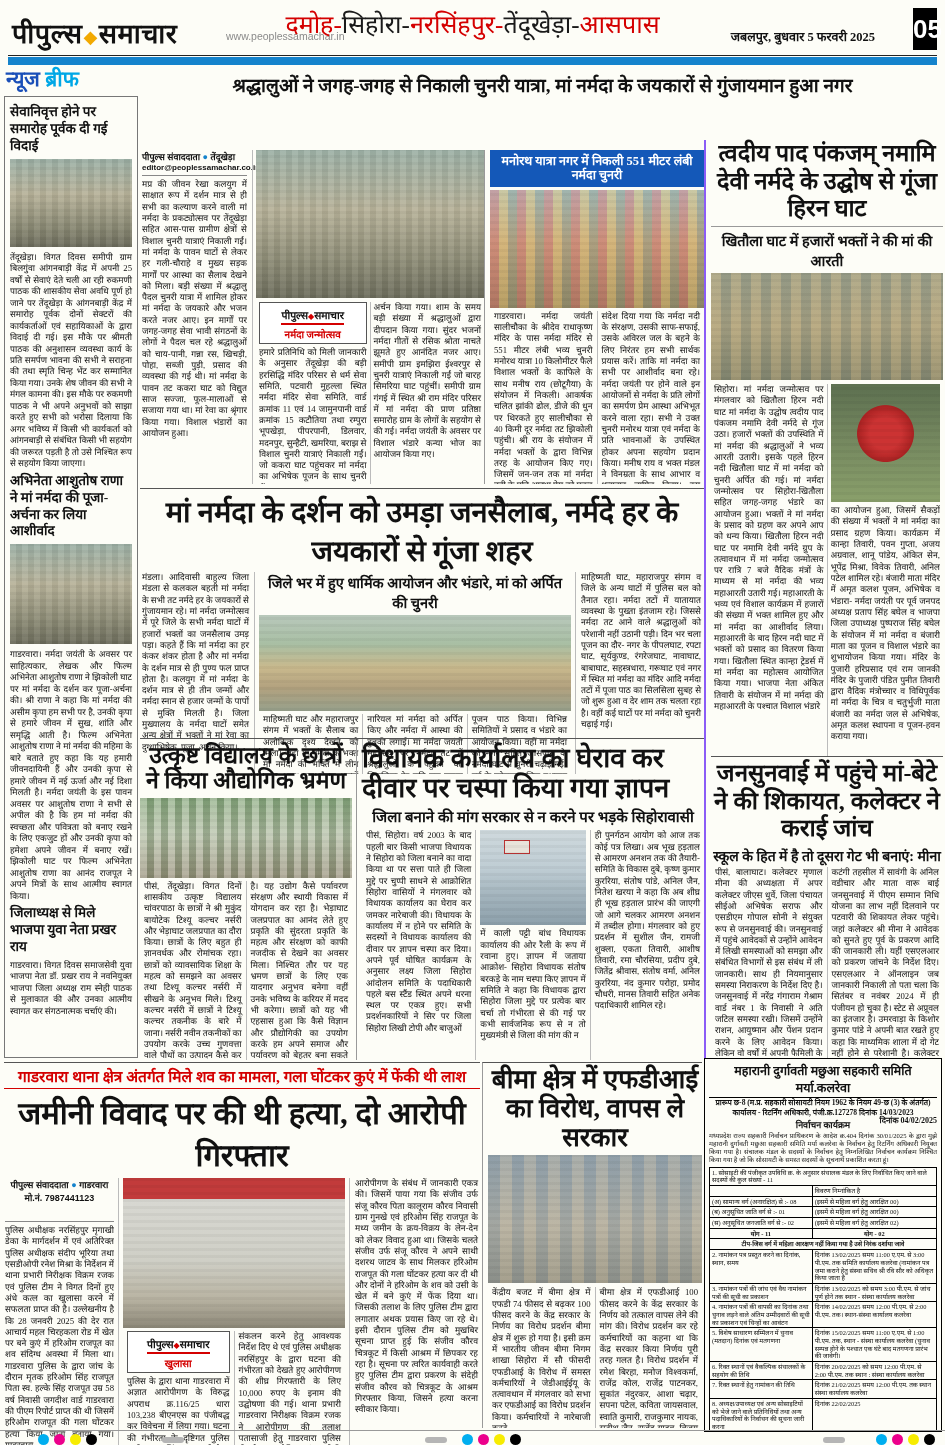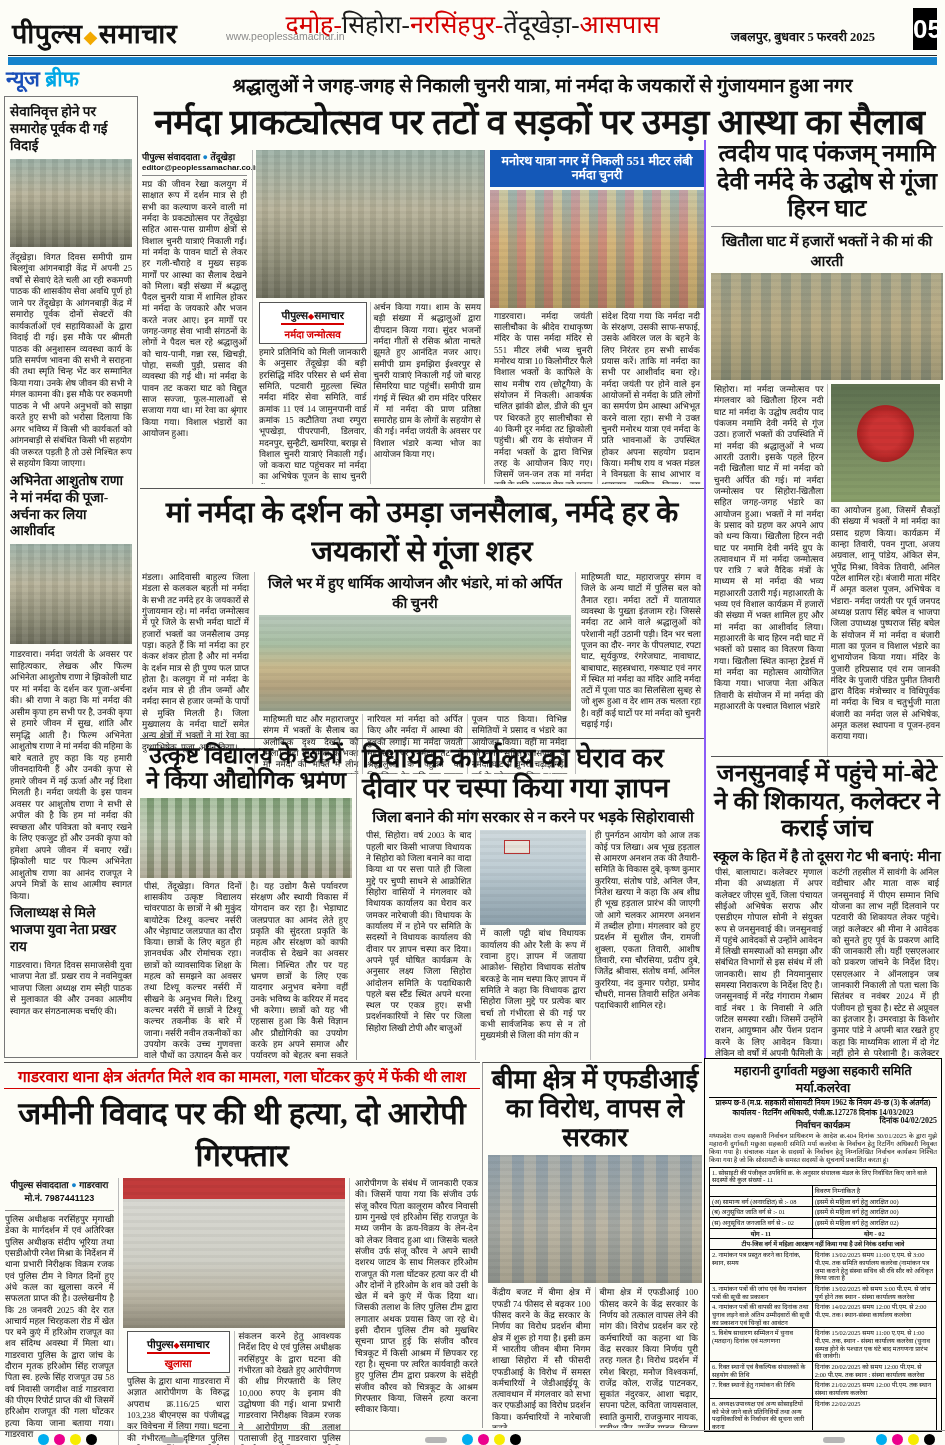--- a/index.html
+++ b/index.html
@@ -126,21 +126,21 @@
   table.nt { width:100%; border-collapse:collapse; font-size:6.4px; line-height:1.2; }
   table.nt td { border:1px solid #000; padding:1px 2px; vertical-align:top; }
   table.nt .ctr { text-align:center; font-weight:700; }
 
   
   .murder { position:absolute; left:4px; top:1062px; width:476px; height:366px; border-top:1px solid #555; padding-top:2px; }
   .murder-kick { color:#d40000; font-size:15.5px; font-weight:800; border-bottom:1.5px solid #d40000; display:block; text-align:center; padding-bottom:1px; }
   .murder-h { font-size:31px; font-weight:900; text-align:center; margin:2px 0 3px; }
   .murder-row { display:flex; height:292px; overflow:hidden; }
   .murder .c1 { width:114px; padding:0 4px 0 1px; }
-  .murder .c1 .bl { border-bottom:1px solid #888; text-align:center; padding-bottom:6px; margin-bottom:3px; }
+  .murder .c1 .bl { border-bottom:1px solid #888; text-align:center; padding-bottom:17px; margin-bottom:3px; }
   .murder .mid { width:232px; border-left:1px solid #bbb; border-right:1px solid #bbb; padding:0 4px; display:flex; flex-direction:column; }
   .murder-photo { height:150px; background: linear-gradient(180deg,#c23b3b 0%,#c23b3b 14%,#d8d8d2 14%,#cfcfc6 55%,#b9b4a3 80%,#8d8878 100%); }
   .murder .mid .cols { flex:1; overflow:hidden; margin-top:3px; }
   .murder .c4 { flex:1; padding:0 2px 0 5px; }
 
   .bima { position:absolute; left:482px; top:1062px; width:220px; height:366px; border-top:1px solid #555; border-left:1px solid #999; padding:2px 0 0 5px; display:flex; flex-direction:column; }
   .bima-h { font-size:26px; font-weight:900; line-height:1.12; text-align:center; }
   .bima-photo { height:128px; margin:3px 0 2px; background:
     repeating-linear-gradient(90deg, rgba(120,140,160,.3) 0 12px, rgba(200,190,170,.35) 12px 24px),
     linear-gradient(180deg,#9aa7ad 0%,#b6b2a2 55%,#93907f 100%); }
@@ -167,21 +167,20 @@
     <div class="region-line">
       <span class="r">दमोह-</span><span class="b">सिहोरा-</span><span class="r">नरसिंहपुर-</span><span class="b">तेंदूखेड़ा-</span><span class="r">आसपास</span>
     </div>
     <div class="dateline">जबलपुर, बुधवार 5 फरवरी 2025</div>
     <div class="pagebox">05</div>
   </div>
   <div class="ruleblack"></div>
   <div class="ruleblue"></div>
 
   <div class="kicker-top">श्रद्धालुओं ने जगह-जगह से निकाली चुनरी यात्रा, मां नर्मदा के जयकारों से गुंजायमान हुआ नगर</div>
-  <div class="main-head">नर्मदा प्राकट्योत्सव पर तटों व सड़कों पर उमड़ा आस्था का सैलाब</div>
 
   <div class="sidebar">
     <div class="nb-title">
       <span class="t1">न्यूज</span>
       <span class="t2">ब्रीफ</span>
     </div>
     <div class="nb-box">
       <div class="nb-h">सेवानिवृत्त होने पर समारोह पूर्वक दी गई विदाई</div>
       <div class="photo nb-photo"></div>
       <div class="nb-body">तेंदूखेड़ा। विगत दिवस समीपी ग्राम बिलगुंवा आंगनबाड़ी केंद्र में अपनी 25 वर्षों से सेवाएं देते चली आ रही रुकमणी पाठक की शासकीय सेवा अवधि पूर्ण हो जाने पर तेंदूखेड़ा के आंगनबाड़ी केंद्र में समारोह पूर्वक दोनों सेक्टरों की कार्यकर्ताओं एवं सहायिकाओं के द्वारा विदाई दी गई। इस मौके पर श्रीमती पाठक की अनुशासन व्यवस्था कार्य के प्रति समर्पण भावना की सभी ने सराहना की तथा स्मृति चिन्ह भेंट कर सम्मानित किया गया। उनके शेष जीवन की सभी ने मंगल कामना की। इस मौके पर रुकमणी पाठक ने भी अपने अनुभवों को साझा करते हुए सभी को भरोसा दिलाया कि अगर भविष्य में किसी भी कार्यकर्ता को आंगनबाड़ी से संबंधित किसी भी सहयोग की जरूरत पड़ती है तो उसे निश्चित रूप से सहयोग किया जाएगा।</div>

